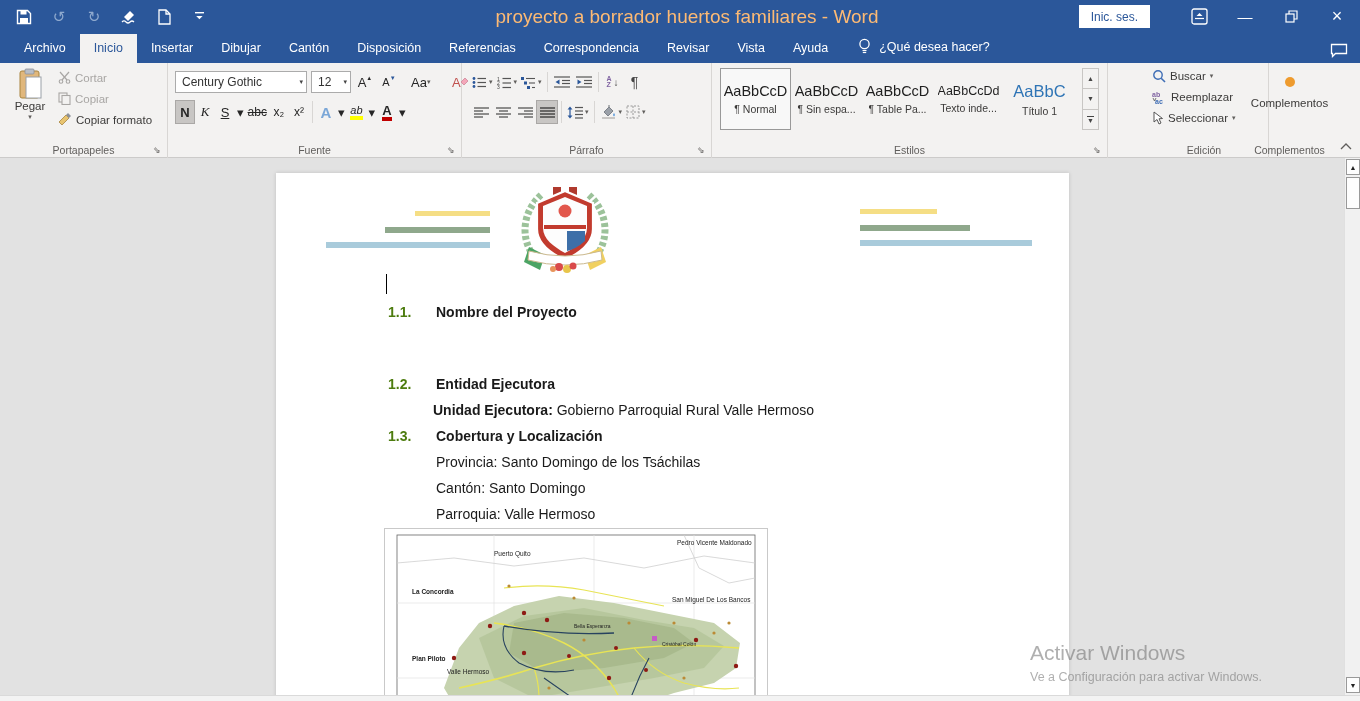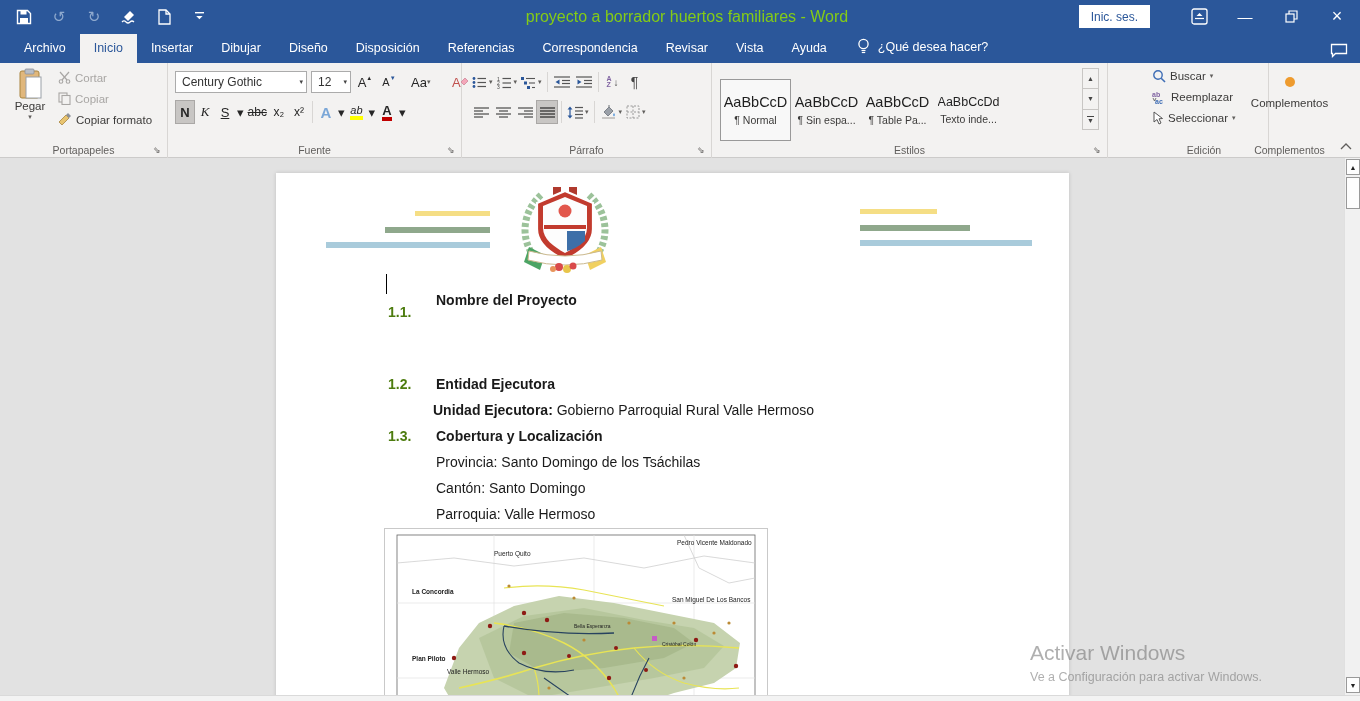--- a/index.html
+++ b/index.html
@@ -4,21 +4,21 @@
 <style>
   * { margin:0; padding:0; box-sizing:border-box; }
   html,body { width:1360px; height:701px; overflow:hidden; }
   body { font-family:"Liberation Sans", sans-serif; background:#E2E2E2; position:relative; }
 
   
   #titlebar { position:absolute; left:0; top:0; width:1360px; height:33px; background:#2B579A; color:#fff; }
   .qat { position:absolute; left:14px; top:0; height:33px; display:flex; align-items:center; gap:15px; }
   .qat .qbtn { width:20px; height:20px; display:flex; align-items:center; justify-content:center; font-size:15px; color:#fff; }
   .qat .disabled { color:#8EA9CE; }
-  #win-title { position:absolute; left:14px; right:0; top:0; height:33px; display:flex; align-items:center; justify-content:center; font-size:16px; color:#84cc16; pointer-events:none; }
+  #win-title { position:absolute; left:14px; right:0; top:0; height:33px; display:flex; align-items:center; justify-content:center; font-size:19px; color:#fdba74; pointer-events:none; }
   .tb-right { position:absolute; right:0; top:0; height:33px; display:flex; align-items:stretch; }
   .signin { background:#fff; color:#2B579A; font-size:12px; padding:4px 12px; margin:5px 26px 5px 0; display:flex; align-items:center; }
   .winbtn { width:46px; display:flex; align-items:center; justify-content:center; color:#fff; font-size:15px; }
 
   
   #tabrow { position:absolute; left:0; top:33px; width:1360px; height:30px; background:#2B579A; display:flex; align-items:flex-end; }
   .tab { color:#fff; font-size:12.5px; padding:7px 14px 8px 14px; }
   .tab.active { background:#F3F2F1; color:#2B579A; }
   .tellme { display:flex; align-items:center; gap:8px; color:#fff; font-size:12.5px; padding:7px 10px 8px 16px; }
   #feedback-btn { position:absolute; right:12px; bottom:5px; }
@@ -51,21 +51,21 @@
 
   
   #grp-par { left:462px; width:250px; }
   .par-row1 { position:absolute; left:8px; top:7px; display:flex; align-items:center; height:24px; }
   .par-row2 { position:absolute; left:8px; top:36px; display:flex; align-items:center; height:26px; }
   .pbtn { min-width:22px; height:24px; display:flex; align-items:center; justify-content:center; gap:2px; color:#3B3A39; padding:0 2px;}
   .pbtn.active { background:#C8C6C4; border:1px solid #AAA8A6; }
 
   
   #grp-styles { left:712px; width:396px; }
-  .gallery { position:absolute; left:8px; top:16px; display:flex; }
+  .gallery { position:absolute; left:8px; top:5px; display:flex; }
   .style-item { width:71px; height:62px; border:1px solid transparent; display:flex; flex-direction:column; align-items:center; justify-content:center; gap:4px; }
   .style-item.selected { border:1px solid #999; background:#F8F8F8; }
   .stl-preview { font-size:14.5px; color:#1F1F1F; white-space:nowrap; overflow:hidden; max-width:66px; }
   .stl-preview.h1 { color:#2E74B5; font-size:16.5px; }
   .stl-name { font-size:10.5px; color:#3B3A39; white-space:nowrap; overflow:hidden; max-width:66px; }
   .gal-scroll { position:absolute; right:8px; top:5px; width:17px; height:62px; display:flex; flex-direction:column; border:1px solid #C8C6C4; background:#F3F2F1; }
   .gal-btn { flex:1; display:flex; align-items:center; justify-content:center; font-size:7px; color:#444; border-bottom:1px solid #C8C6C4; flex-direction:column; line-height:5px;}
   .gal-btn:last-child { border-bottom:none; }
   .gal-more-bar { width:7px; border-top:1px solid #444; margin-bottom:1px; }
 
@@ -174,21 +174,21 @@
     <div class="winbtn" style="font-size:18px;">×</div>
   </div>
 </div>
 
 <div id="tabrow">
   <div style="width:10px"></div>
   <div class="tab">Archivo</div>
   <div class="tab active">Inicio</div>
   <div class="tab">Insertar</div>
   <div class="tab">Dibujar</div>
-  <div class="tab">Diseño</div>
+  <div class="tab">Cantón</div>
   <div class="tab">Disposición</div>
   <div class="tab">Referencias</div>
   <div class="tab">Correspondencia</div>
   <div class="tab">Revisar</div>
   <div class="tab">Vista</div>
   <div class="tab">Ayuda</div>
   <div class="tellme">
     <span>
       <svg width="13" height="17" viewBox="0 0 13 17">
           <circle cx="6.5" cy="6" r="4.6" fill="none" stroke="#fff" stroke-width="1.3"></circle>
@@ -442,20 +442,24 @@
         <div class="stl-preview">AaBbCcD</div>
         <div class="stl-name">¶ Sin espa...</div>
       </div>
       <div class="style-item">
         <div class="stl-preview">AaBbCcD</div>
         <div class="stl-name">¶ Table Pa...</div>
       </div>
       <div class="style-item">
         <div class="stl-preview" style="font-size:12.5px;">AaBbCcDd</div>
         <div class="stl-name">Texto inde...</div>
+      </div>
+      <div class="style-item">
+        <div class="stl-preview h1">AaBbC</div>
+        <div class="stl-name">Título 1</div>
       </div>
     </div>
     <div class="gal-scroll">
       <div class="gal-btn">▲</div>
       <div class="gal-btn">▼</div>
       <div class="gal-btn"><span class="gal-more-bar"></span>▼</div>
     </div>
     <div class="grp-label">Estilos</div>
     <div class="launcher">⇘</div>
   </div>
@@ -531,21 +535,21 @@
         <circle cx="50" cy="84" r="4" fill="#D94A4A"></circle>
           <circle cx="58" cy="86" r="4" fill="#E8C54A"></circle>
           <circle cx="64" cy="83" r="3.5" fill="#D94A4A"></circle>
           <circle cx="44" cy="86" r="3" fill="#E8945A"></circle>
       </svg>
     </div>
 
     <div class="cursor"></div>
 
     <div class="hnum" style="top:131px;">1.1.</div>
-    <div class="htxt" style="top:119px;">Nombre del Proyecto</div>
+    <div class="htxt" style="top:131px;">Nombre del Proyecto</div>
 
 
     <div class="hnum" style="top:203px;">1.2.</div>
     <div class="htxt" style="top:203px;">Entidad Ejecutora</div>
 
     <div class="bodyline" style="top:229px;margin-left:45px;"><b>Unidad Ejecutora:</b><span> Gobierno Parroquial Rural Valle Hermoso</span></div>
 
     <div class="hnum" style="top:255px;">1.3.</div>
     <div class="htxt" style="top:255px;">Cobertura y Localización</div>
 

